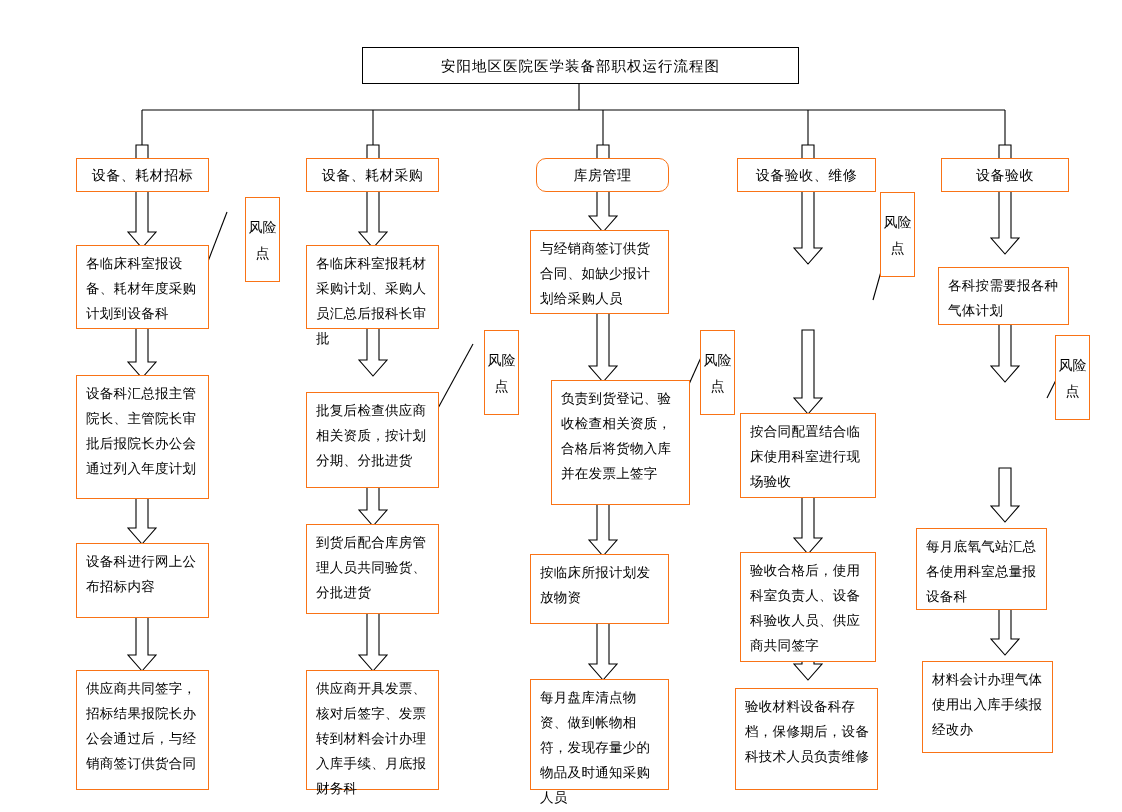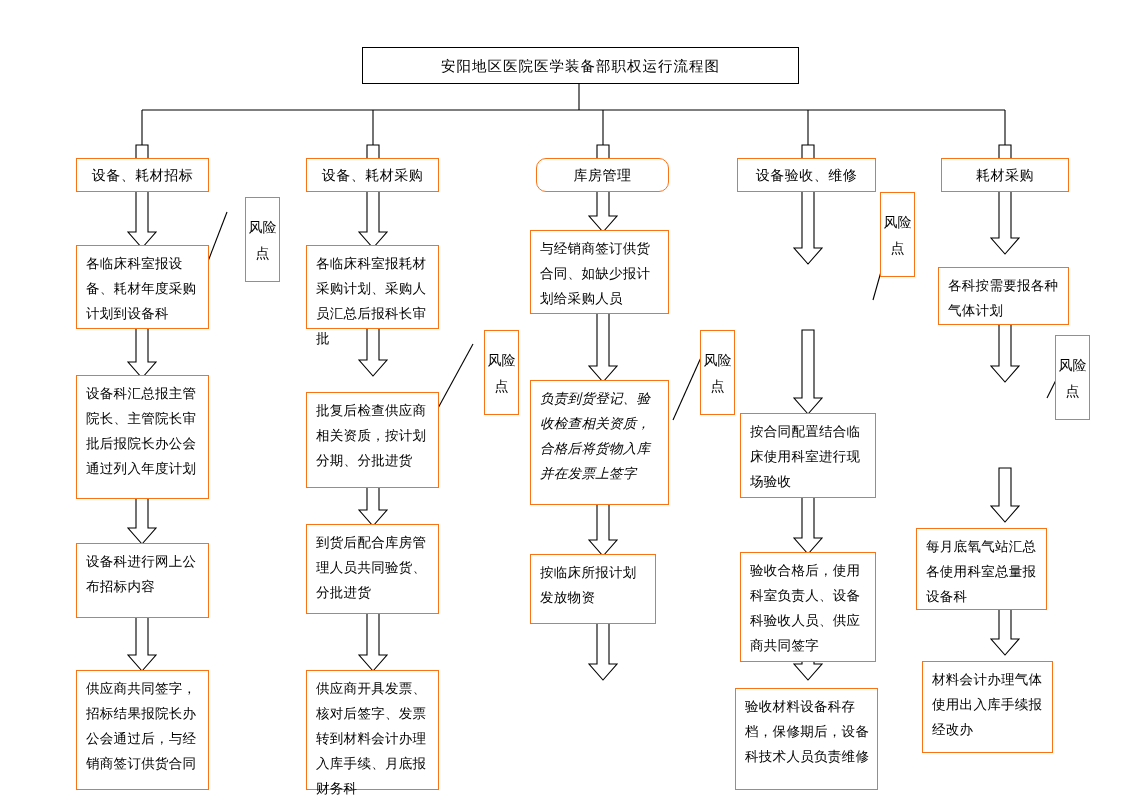--- a/index.html
+++ b/index.html
@@ -198,25 +198,28 @@
   <div class="box risk-box" style="left:484px; top:330px; width:35px; height:85px;">
     <span class="txt">风险点</span>
   </div>
 
   <div class="box header-box" style="left:536px; top:158px; width:133px; height:34px;border-radius:10px;">
     <span class="txt">库房管理</span>
   </div>
   <div class="box step-box" style="left:530px; top:230px; width:139px; height:84px;">
     <span class="txt">与经销商签订供货合同、如缺少报计划给采购人员</span>
   </div>
-  <div class="box step-box" style="left:530px; top:380px; width:139px; height:125px;font-style:italic;">
+  <div class="box step-box" style="left:551px; top:380px; width:139px; height:125px;">
     <span class="txt">负责到货登记、验收检查相关资质，合格后将货物入库并在发票上签字</span>
   </div>
-  <div class="box step-box" style="left:530px; top:554px; width:126px; height:70px;">
+  <div class="box step-box" style="left:530px; top:554px; width:139px; height:70px;">
     <span class="txt">按临床所报计划发放物资</span>
+  </div>
+  <div class="box step-box" style="left:530px; top:679px; width:139px; height:111px;">
+    <span class="txt">每月盘库清点物资、做到帐物相符，发现存量少的物品及时通知采购人员</span>
   </div>
   <div class="box risk-box" style="left:700px; top:330px; width:35px; height:85px;">
     <span class="txt">风险点</span>
   </div>
 
   <div class="box header-box" style="left:737px; top:158px; width:139px; height:34px;">
     <span class="txt">设备验收、维修</span>
   </div>
   <div class="box step-box" style="left:740px; top:413px; width:136px; height:85px;">
     <span class="txt">按合同配置结合临床使用科室进行现场验收</span>
@@ -225,21 +228,21 @@
     <span class="txt">验收合格后，使用科室负责人、设备科验收人员、供应商共同签字</span>
   </div>
   <div class="box step-box" style="left:735px; top:688px; width:143px; height:102px;">
     <span class="txt">验收材料设备科存档，保修期后，设备科技术人员负责维修</span>
   </div>
   <div class="box risk-box" style="left:880px; top:192px; width:35px; height:85px;">
     <span class="txt">风险点</span>
   </div>
 
   <div class="box header-box" style="left:941px; top:158px; width:128px; height:34px;">
-    <span class="txt">耗材采购</span>
+    <span class="txt">设备验收</span>
   </div>
   <div class="box step-box" style="left:938px; top:267px; width:131px; height:58px;">
     <span class="txt">各科按需要报各种气体计划</span>
   </div>
   <div class="box step-box" style="left:916px; top:528px; width:131px; height:82px;">
     <span class="txt">每月底氧气站汇总各使用科室总量报设备科</span>
   </div>
   <div class="box step-box" style="left:922px; top:661px; width:131px; height:92px;">
     <span class="txt">材料会计办理气体使用出入库手续报经改办</span>
   </div>

